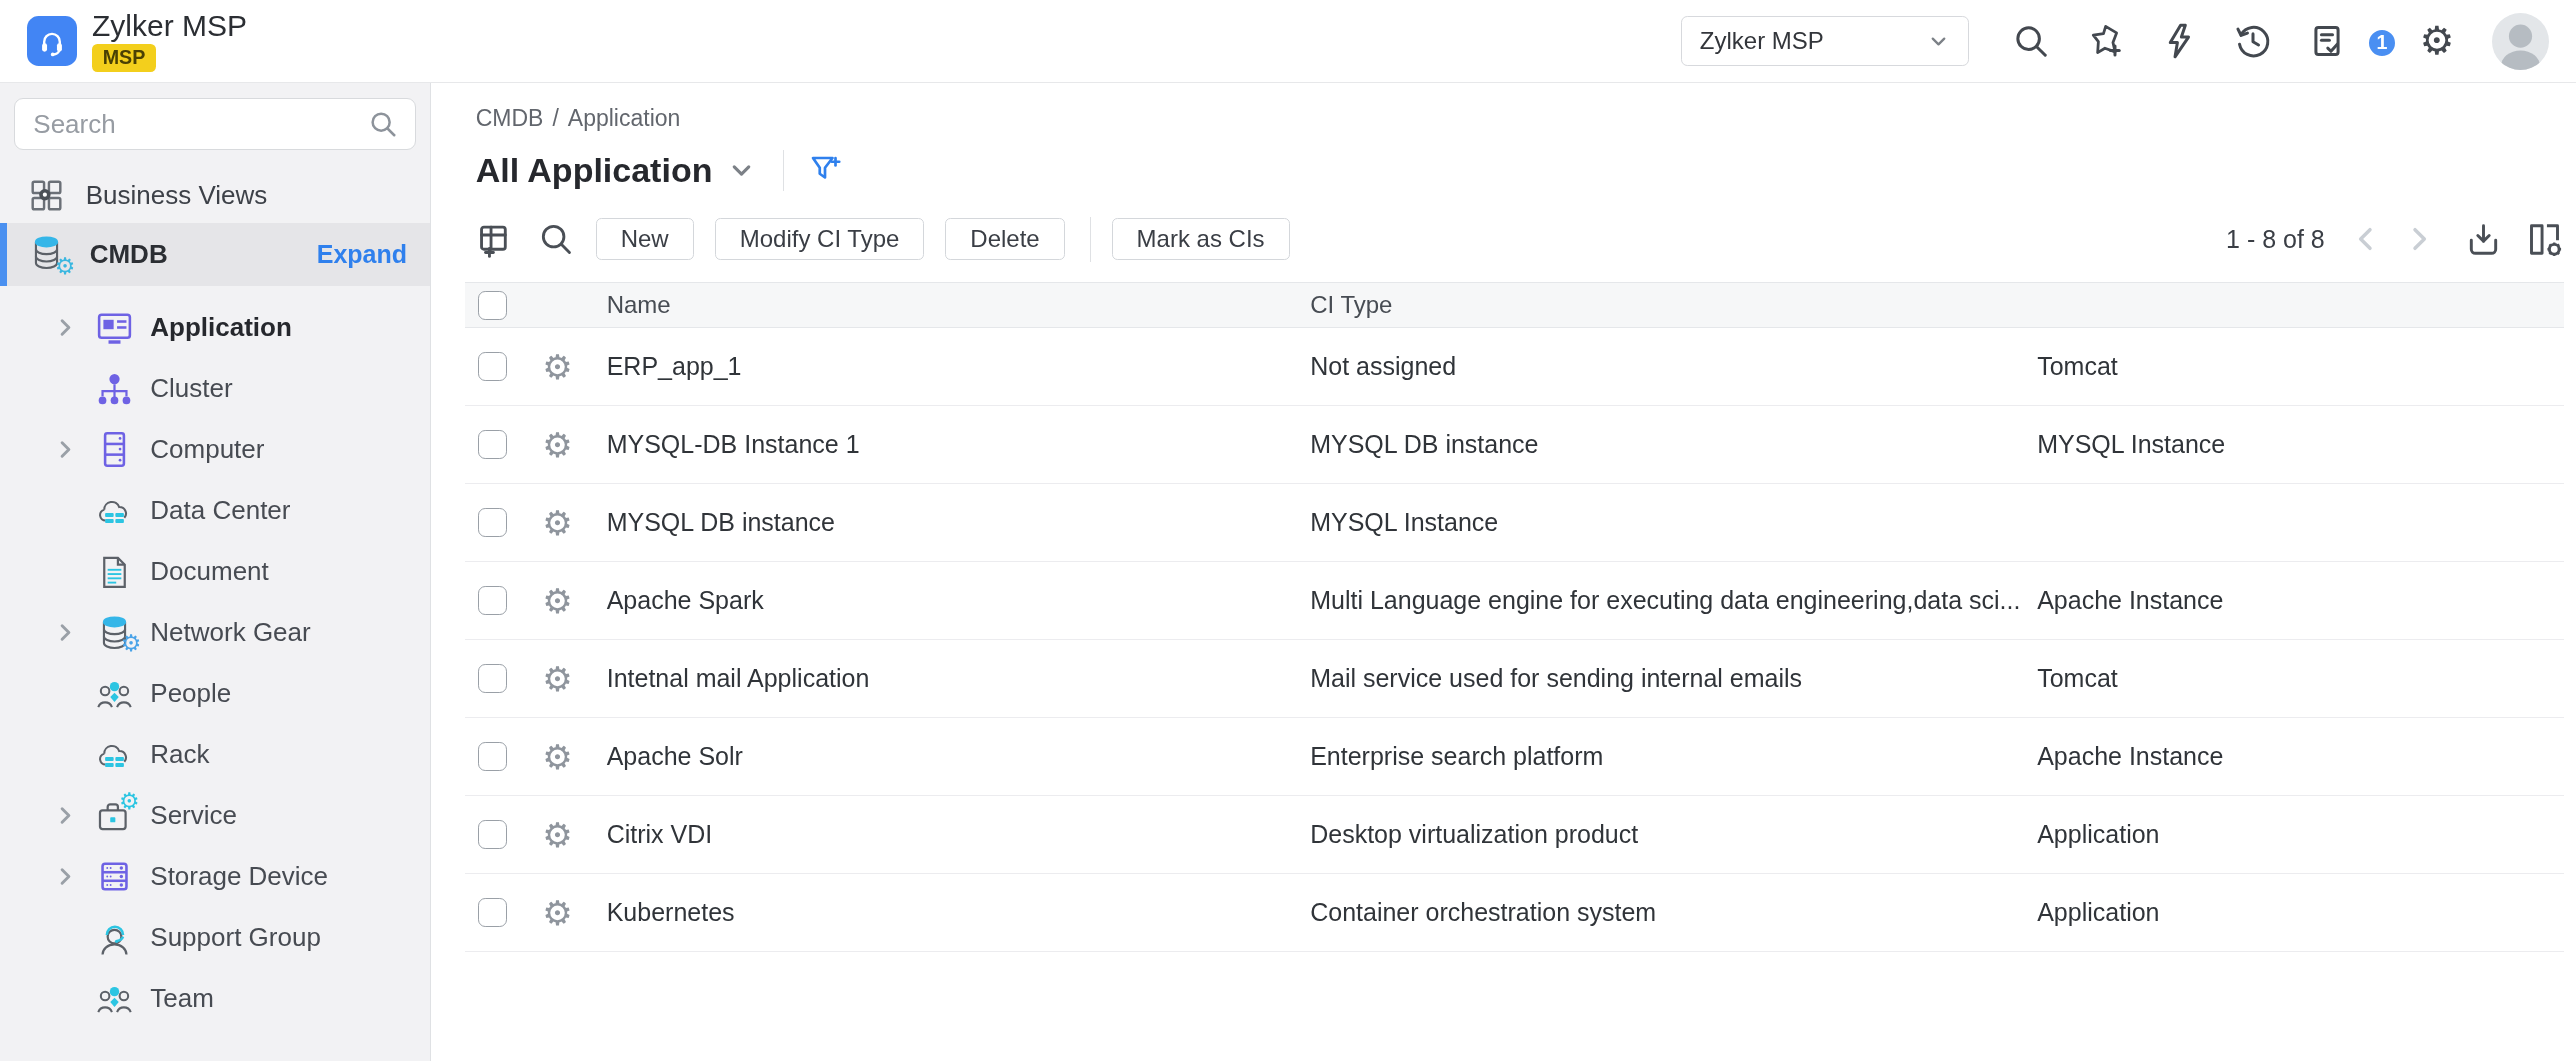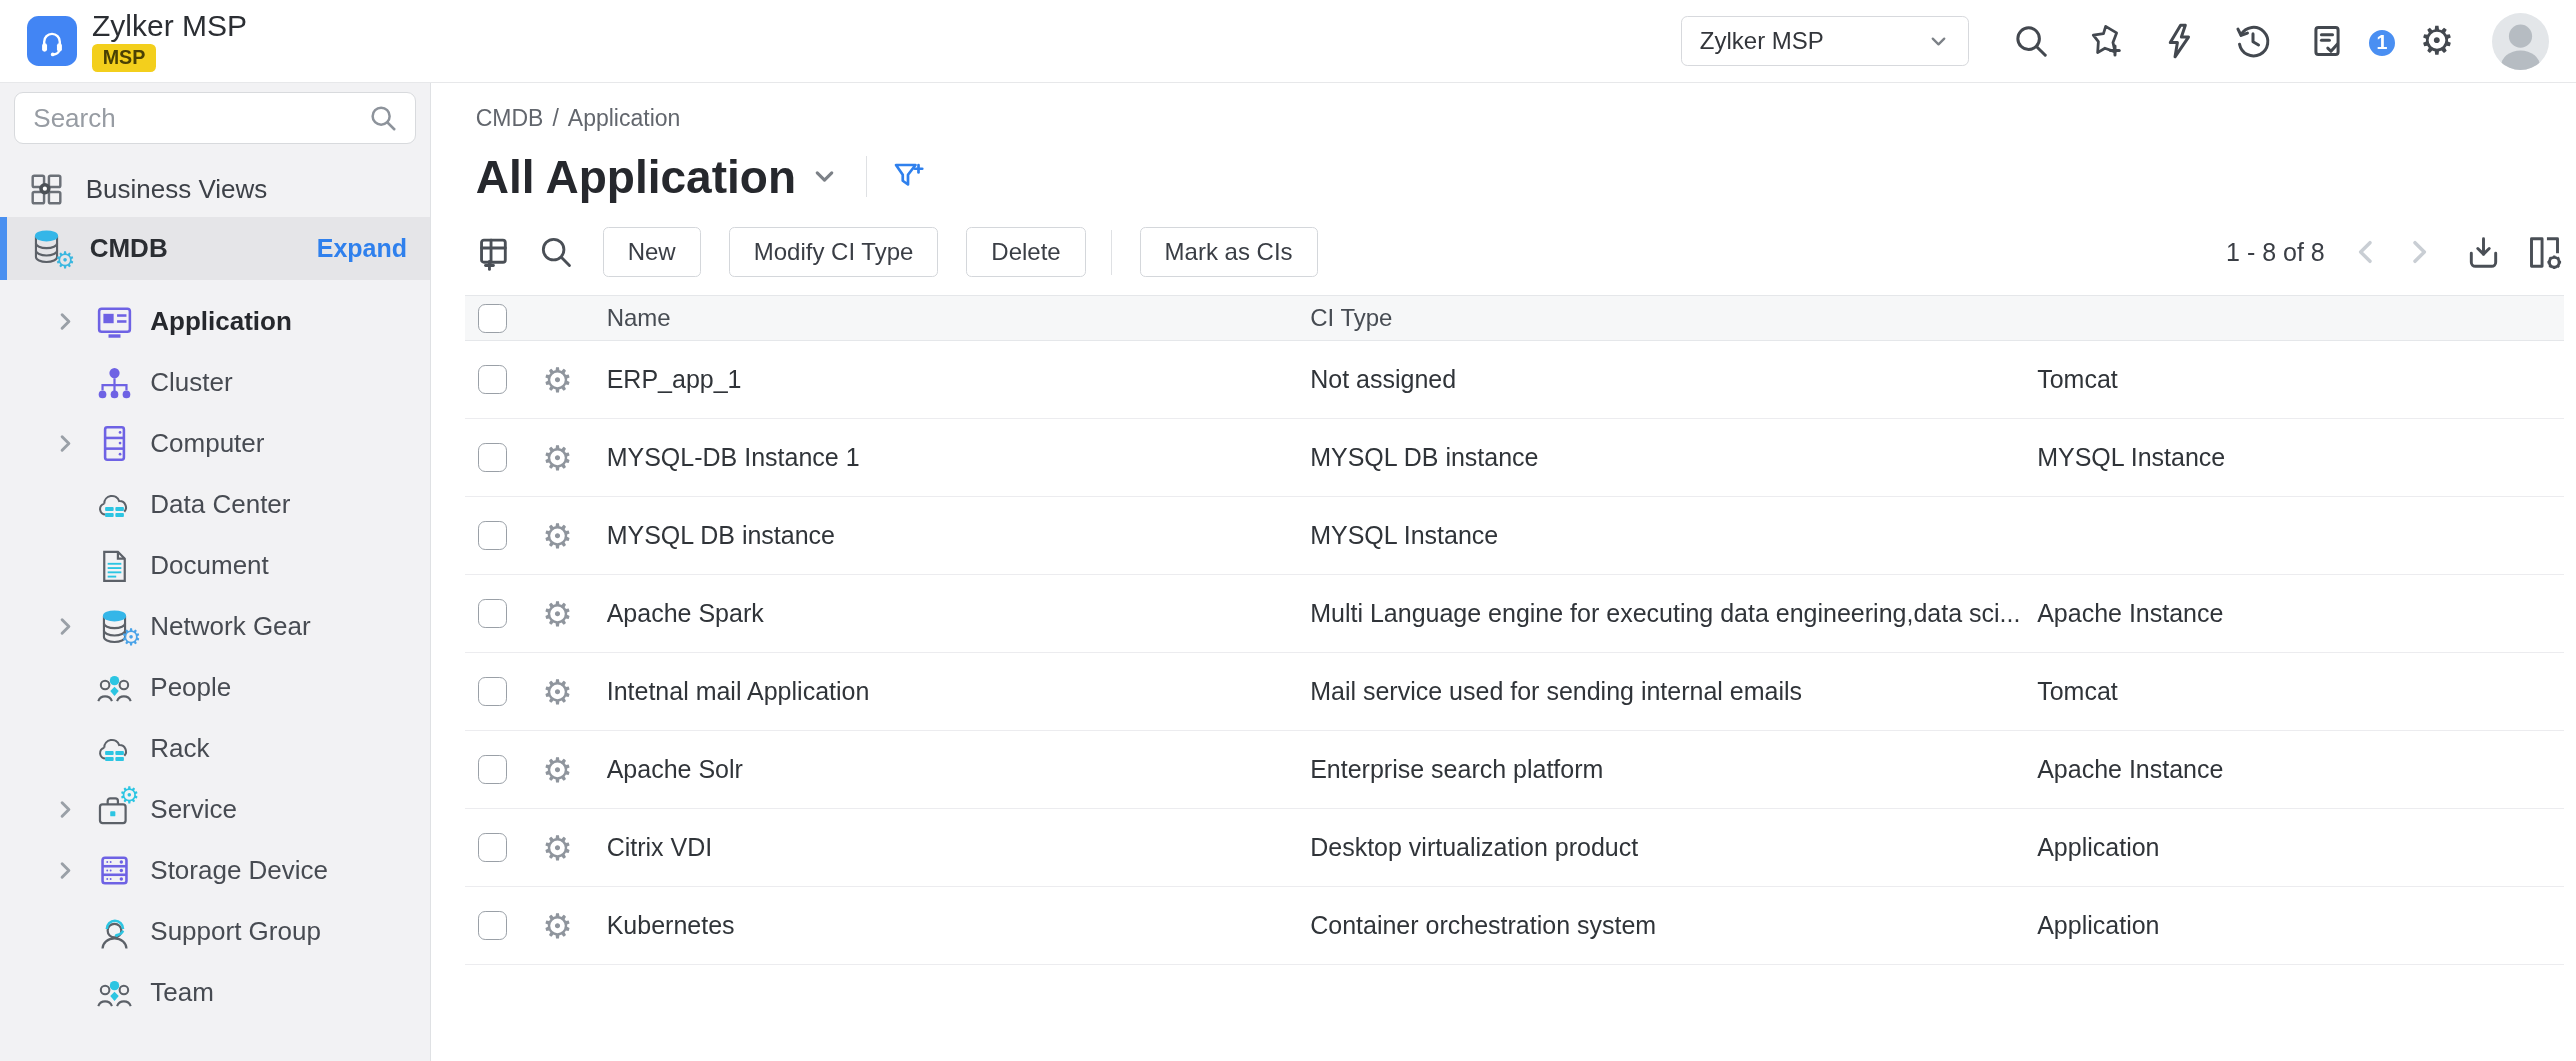--- a/index.html
+++ b/index.html
@@ -19,21 +19,21 @@
   .org-select { width:288px; height:50px; border:0.9px solid #d7d9dd; border-radius:6.3px; display:flex; align-items:center;
                 justify-content:space-between; padding:0 18px; font-size:24px; color:#33363b; background:#fff; margin-right:7.2px; cursor:pointer; }
   .tb-icon { width:38px; height:38px; color:#43484f; cursor:pointer; flex:0 0 auto; }
   .bell-wrap { position:relative; }
   .notif-badge { position:absolute; top:-14.3px; right:-16px; min-width:32px; height:32px; border-radius:16px;
                  background:#4a8ff2; color:#fff; font-size:19.7px; font-weight:700; display:flex; align-items:center;
                  justify-content:center; border:3.6px solid #fff; }
   .avatar { width:57px; height:57px; border-radius:50%; background:#e3e6e9; overflow:hidden; position:relative; cursor:pointer; }
 
   
-  .sidebar { position:absolute; left:0; top:76px; width:431px; bottom:0; background:#f2f2f4; border-right:0.9px solid #dfe1e4; z-index:2; }
+  .sidebar { position:absolute; left:0; top:82px; width:431px; bottom:0; background:#f2f2f4; border-right:0.9px solid #dfe1e4; z-index:2; }
   .search-box { margin:16px 14.3px 18px 14.3px; height:52px; background:#fff; border:0.9px solid #d8dadd; border-radius:9px;
                 display:flex; align-items:center; padding:0 18px; }
   .search-box input { flex:1; border:none; outline:none; font-size:26px; color:#33363b; background:transparent; font-family:"Liberation Sans",sans-serif; }
   .search-box input::placeholder { color:#979ca3; }
   .side-row { height:55px; display:flex; align-items:center; padding:0 23px 0 27px; gap:19.7px; font-size:26px; color:#3d4148; cursor:pointer; }
   .side-row.cmdb { height:63px; background:#e5e5e8; position:relative; color:#2b2e33; font-weight:600; }
   .side-row.cmdb::before { content:""; position:absolute; left:0; top:0; bottom:0; width:7.2px; background:#4a90f0; }
   .expand-link { margin-left:auto; color:#2f80ed; font-size:25px; font-weight:700; cursor:pointer; }
   .tree { margin-top:10.7px; }
   .tree-row { height:61px; display:flex; align-items:center; padding-left:52px; font-size:26px; color:#474b52; cursor:pointer; }
@@ -41,29 +41,29 @@
   .tree-row .t-icon { width:43px; height:43px; position:relative; flex:0 0 auto; display:flex; align-items:center; justify-content:center; }
   .tree-row .t-label { margin-left:14.3px; white-space:nowrap; }
   .tree-row.selected .t-label { font-weight:700; color:#26282d; }
   .gear-mini { position:absolute; font-family:"DejaVu Sans",sans-serif; line-height:1; }
 
   
   .content { position:absolute; left:431px; top:83px; right:0; bottom:0; background:#fff; padding:0 12.5px 0 34px; }
   .breadcrumb { margin-top:21.5px; font-size:23px; color:#62666d; padding-left:10.7px; display:flex; gap:9px; }
   .breadcrumb .crumb { cursor:pointer; }
   .view-header { margin-top:18px; padding-left:10.7px; display:flex; align-items:center; }
-  .view-title { font-size:46px; font-weight:600; color:#26282d; }
+  .view-title { font-size:34px; font-weight:600; color:#26282d; }
   .vh-chev { margin-left:14.3px; width:29px; height:29px; color:#7c8187; cursor:pointer; }
   .vh-divider { width:0.9px; height:41px; background:#dfe1e4; margin:0 23px 0 27px; }
   .funnel { width:36px; height:36px; color:#2f80ed; cursor:pointer; }
   .toolbar { margin-top:21.5px; display:flex; align-items:center; height:54px; position:relative; padding-left:10.7px; }
   .toolbar .ic { width:38px; height:38px; color:#4a4f56; cursor:pointer; }
   .toolbar .ic + .ic { margin-left:23px; }
-  .btn { height:50px; padding:0 24px; background:#fff; border:0.9px solid #d4d7db; border-radius:5.4px; font-size:24px;
-         color:#3a3e45; font-family:"Liberation Sans",sans-serif; cursor:pointer; margin-left:28px; white-space:nowrap; }
+  .btn { height:42px; padding:0 24px; background:#fff; border:0.9px solid #d4d7db; border-radius:5.4px; font-size:24px;
+         color:#3a3e45; font-family:"Liberation Sans",sans-serif; cursor:pointer; margin-left:21px; white-space:nowrap; }
   .tb-divider { width:0.9px; height:45px; background:#dfe1e4; margin-left:25px; }
   .toolbar-right { margin-left:auto; display:flex; align-items:center; gap:21.5px; }
   .range-label { font-size:25px; color:#3a3e45; margin-right:3.6px; }
   .pg-chev { width:32px; height:32px; color:#c9ced4; cursor:pointer; }
   .dl-ic, .col-ic { width:39px; height:39px; color:#4a4f56; cursor:pointer; }
   .dl-ic { margin-left:7.2px; }
 
   
   .table { margin-top:16px; }
   .tr { display:grid; grid-template-columns:54px 77px 1fr 727px 537px; align-items:center; }

